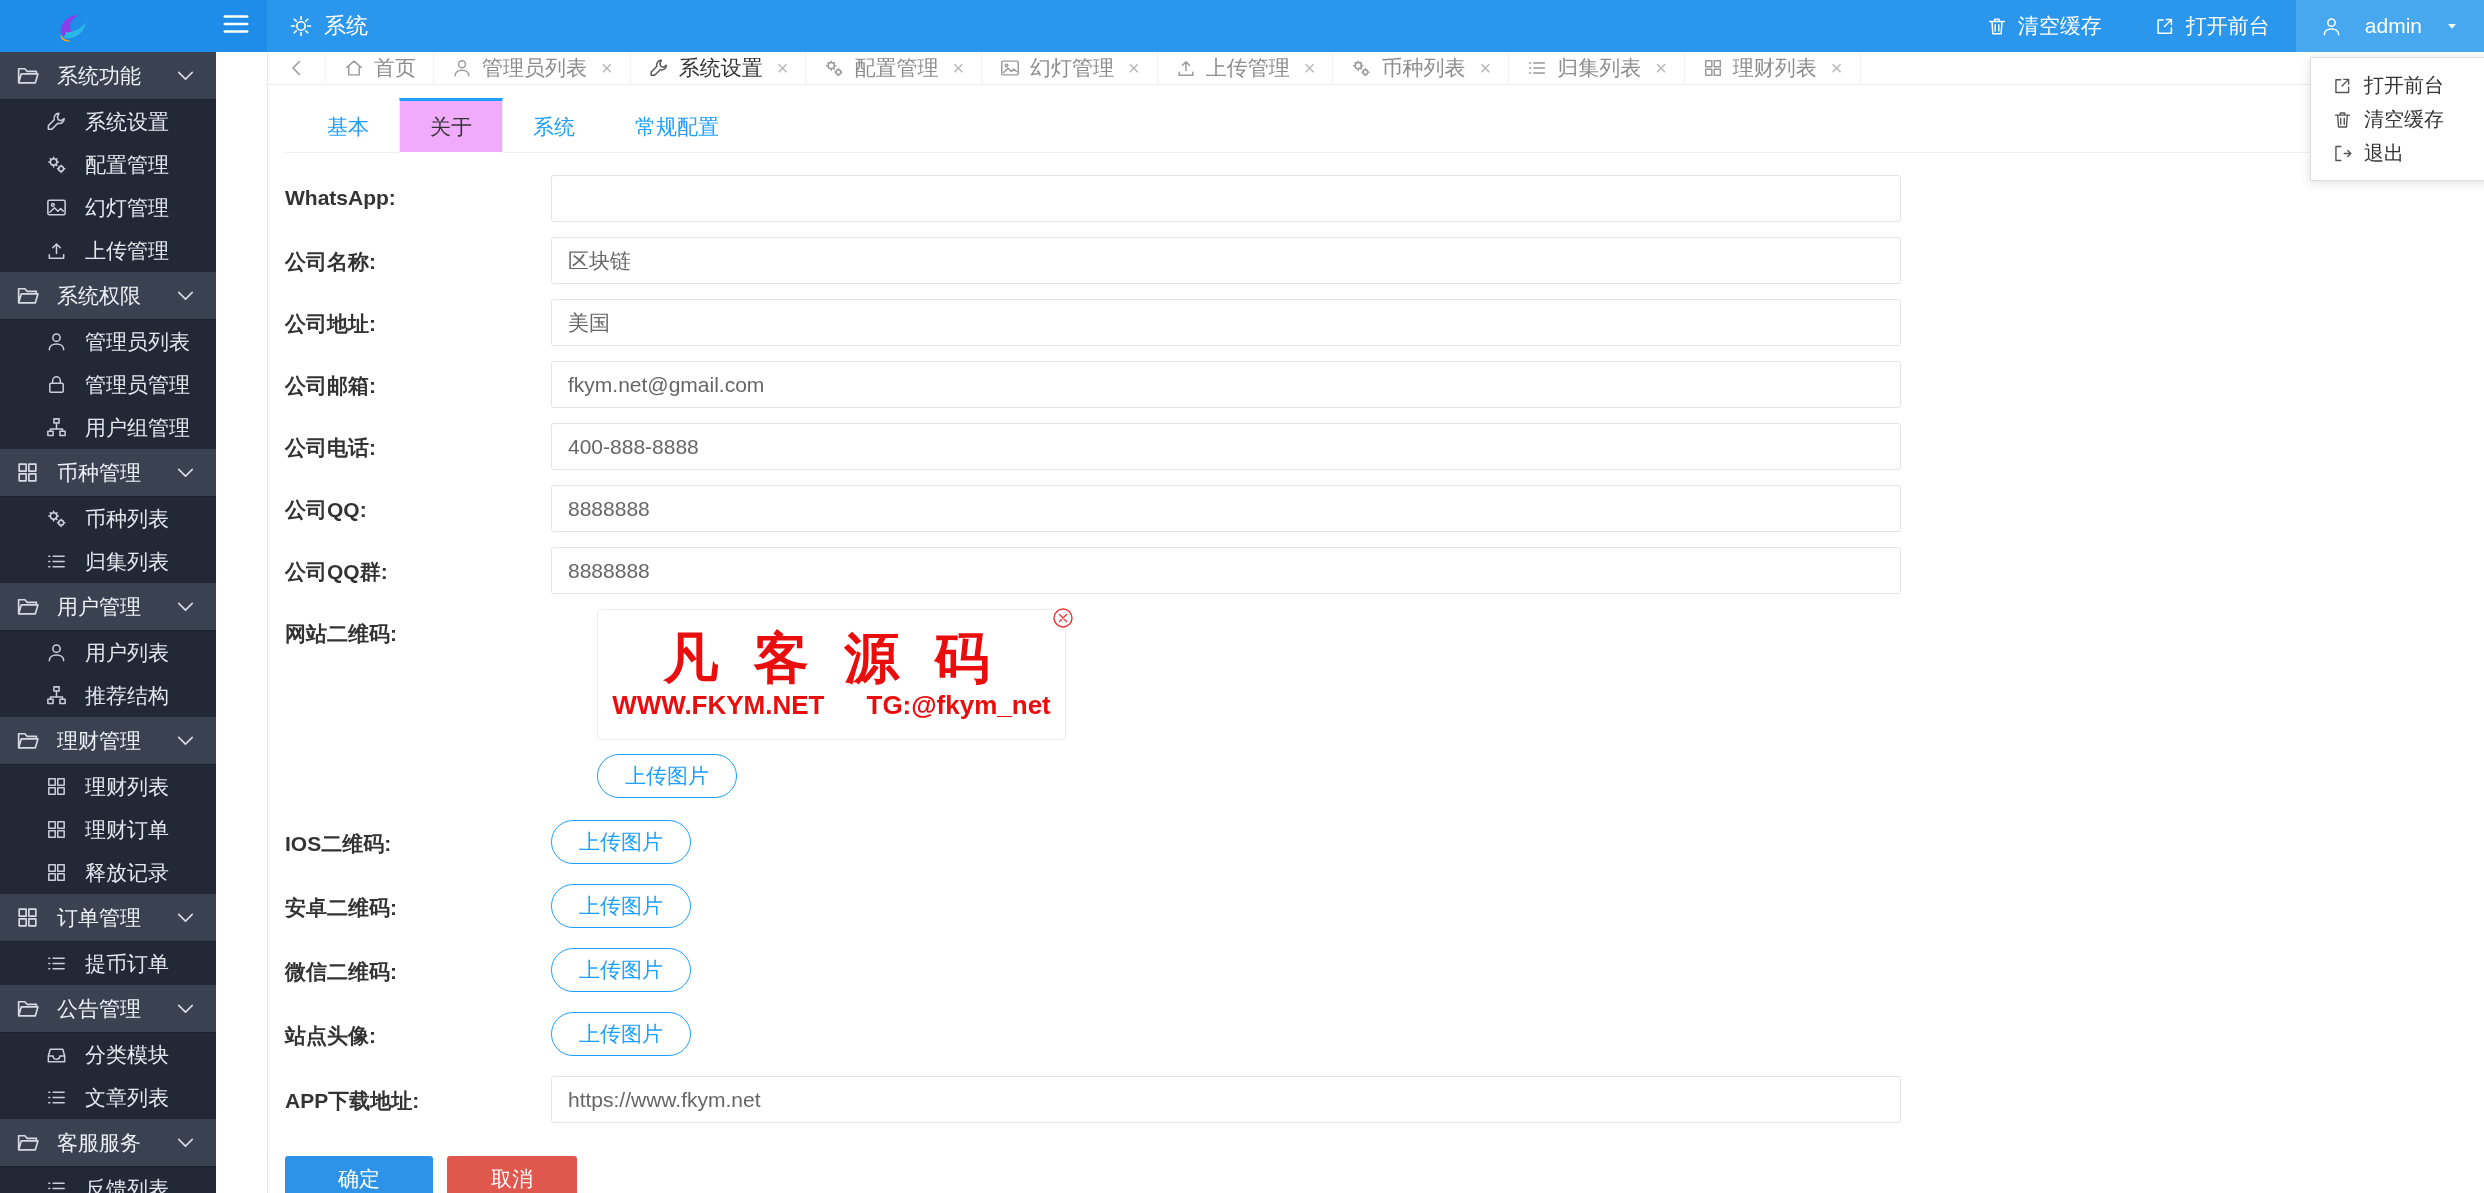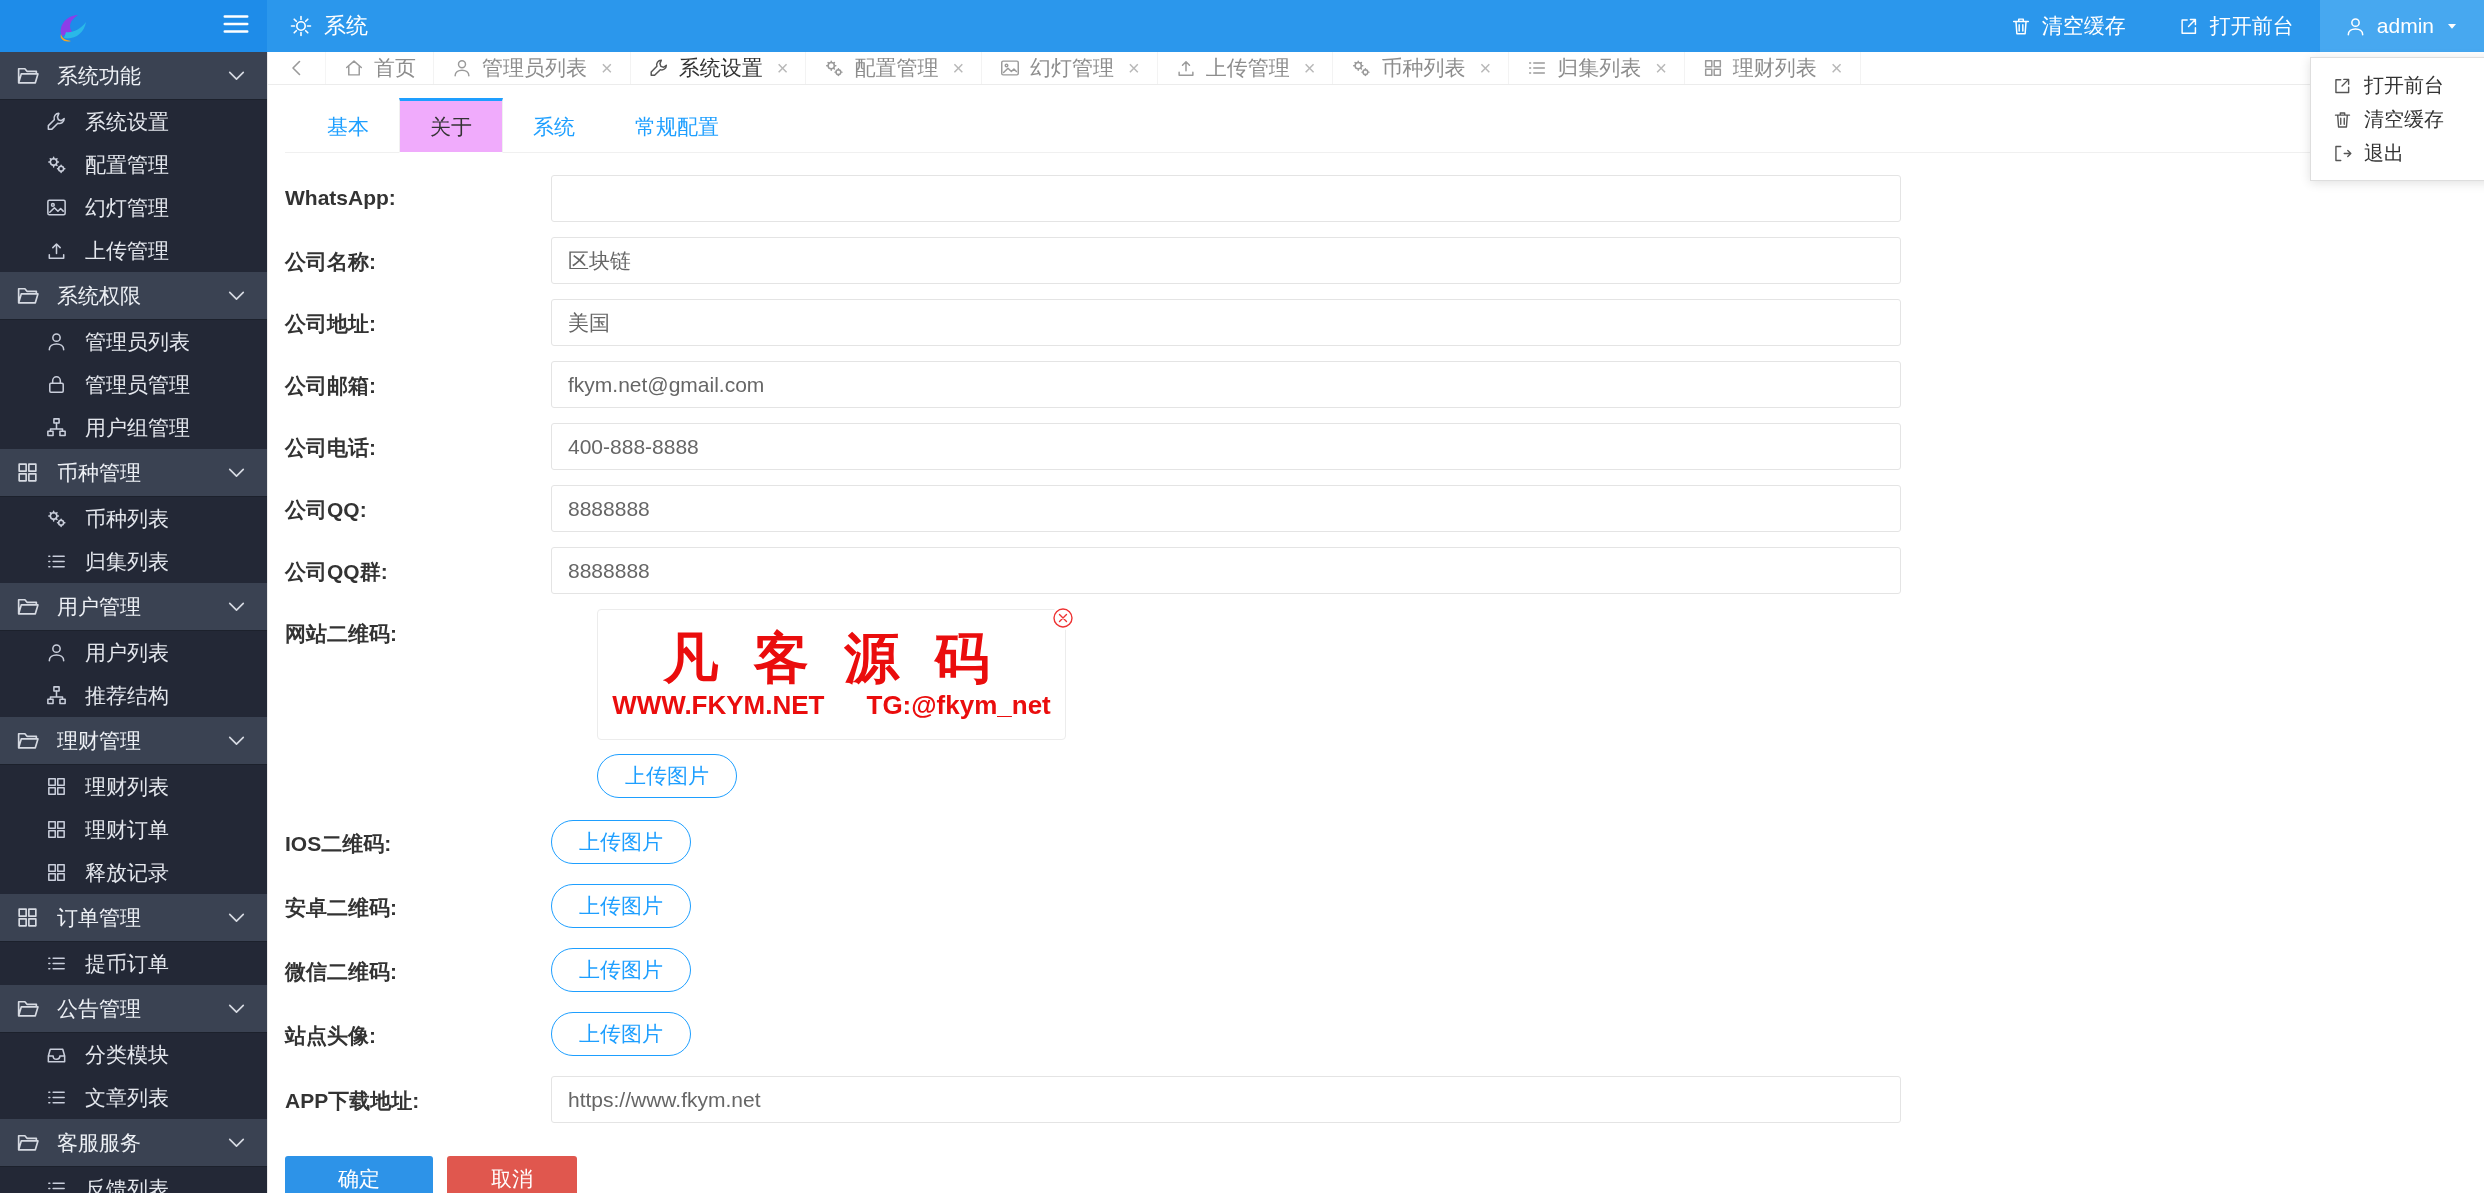--- a/index.html
+++ b/index.html
@@ -8,25 +8,25 @@
   svg.ico { width:24px; height:24px; stroke:currentColor; fill:none; stroke-width:1.6; stroke-linecap:round; stroke-linejoin:round; flex:none; }
 
   
   .topbar { position:absolute; top:0; left:0; right:0; height:52px; background:#2b97ec; color:#fff; display:flex; align-items:stretch; z-index:40; }
   .topbar-left { width:267px; background:#1e8ce9; display:flex; align-items:center; justify-content:space-between; padding:0 16px 0 48px; flex:none; }
   .logo-swirl { width:64px; height:40px; }
   .hamburger .ico { width:30px; height:30px; stroke-width:2; }
   .module-title { display:flex; align-items:center; gap:11px; padding-left:22px; font-size:22px; }
   .topbar-right { margin-left:auto; display:flex; align-items:stretch; }
   .top-action { display:flex; align-items:center; gap:10px; padding:0 26px; font-size:21px; cursor:pointer; }
-  .admin-chip { background:#47a8f0; display:flex; align-items:center; gap:10px; padding:0 24px; font-size:21px; cursor:pointer; }
+  .admin-chip { background:#47a8f0; display:flex; align-items:center; gap:22px; padding:0 24px; font-size:21px; cursor:pointer; }
   .caret { width:16px; height:16px; fill:#fff; stroke:none; }
 
   
-  .sidebar { position:absolute; top:52px; left:0; bottom:0; width:267px; background:#f9a8d4; overflow:hidden; z-index:30; }
+  .sidebar { position:absolute; top:52px; left:0; bottom:0; width:216px; background:#f9a8d4; overflow:hidden; z-index:30; }
   .sgroup { height:48px; background:#3a4252; color:#eef1f6; display:flex; align-items:center; padding:0 18px 0 15px; cursor:pointer; border-bottom:1px solid #1c212c; }
   .sgroup .slabel { margin-left:17px; }
   .sgroup .chev { margin-left:auto; width:20px; height:20px; color:#aeb6c2; }
   .sgroup .ico { color:#d6dae2; width:25px; height:25px; }
   .sitem { height:43px; display:flex; align-items:center; padding-left:45px; color:#e4e7ed; cursor:pointer; background:#232836; }
   .sitem .ico { color:#c9cedb; width:23px; height:23px; }
   .sitem .slabel { margin-left:17px; }
 
   
   .main { position:absolute; top:52px; left:267px; right:0; bottom:0; background:#fff; border-left:1px solid #e9e9e9; }

